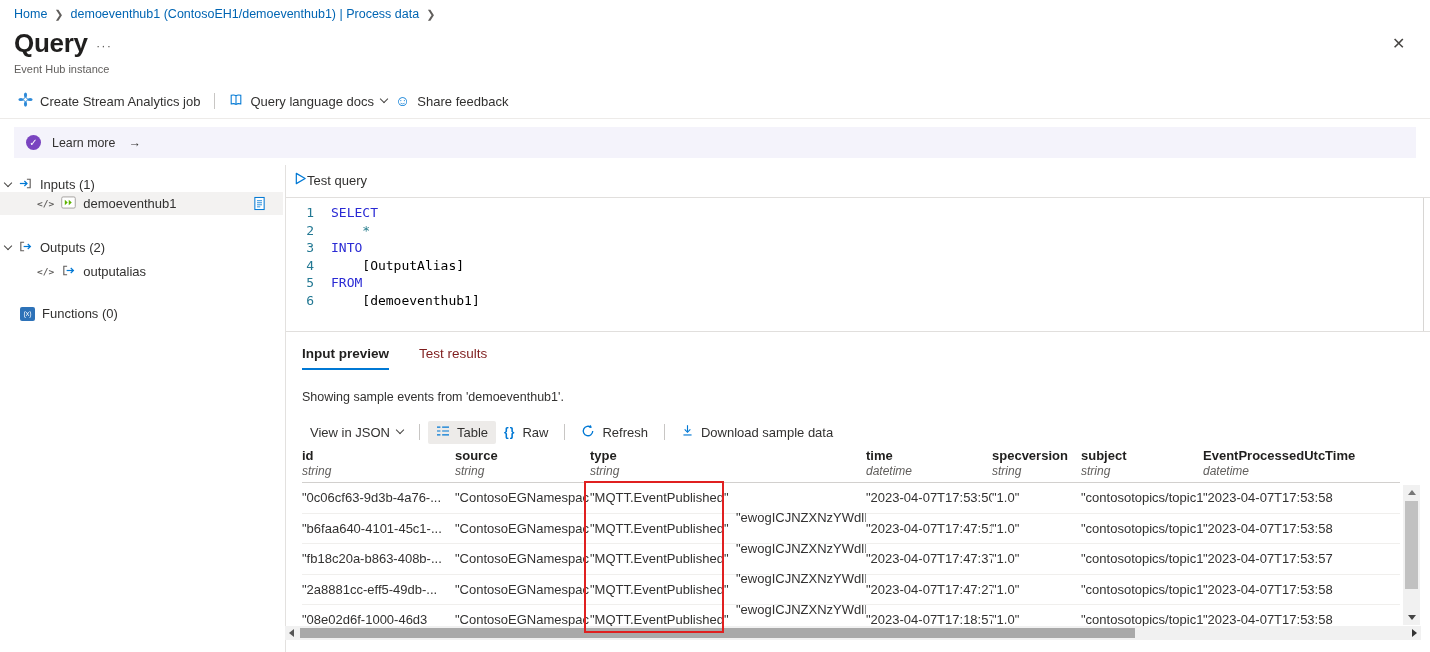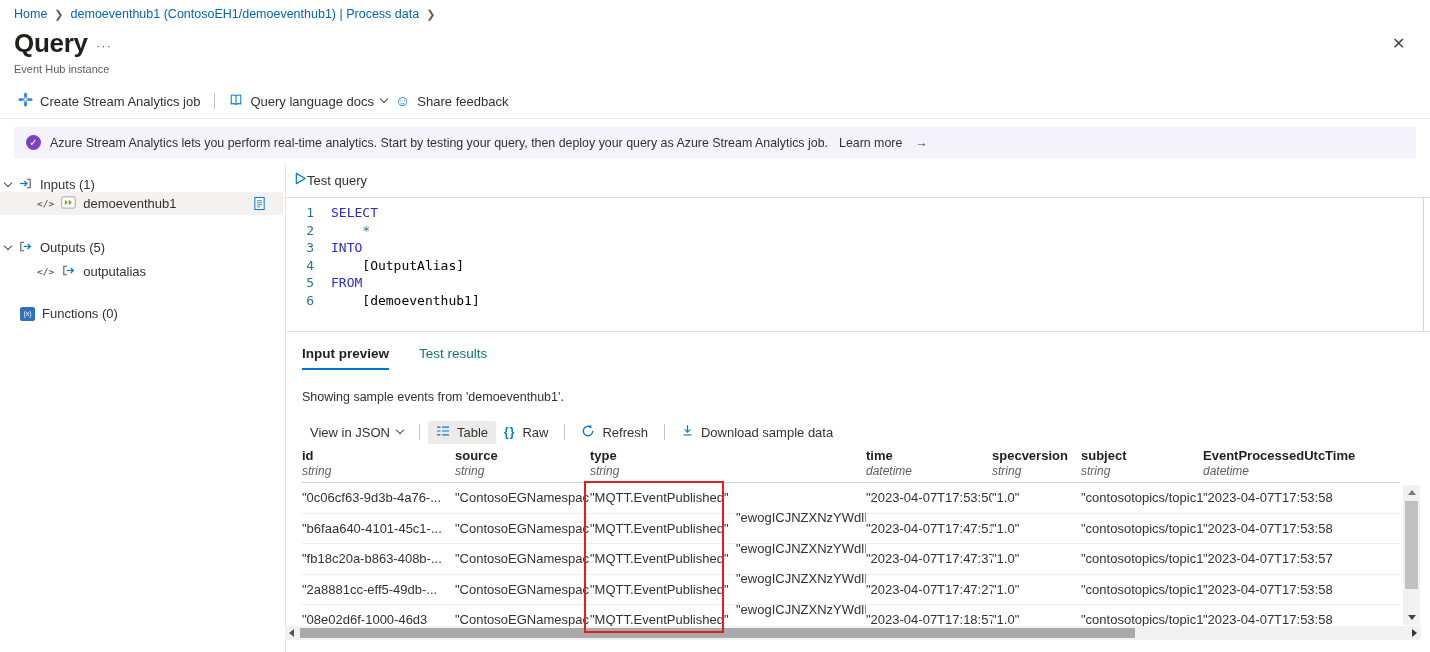--- a/index.html
+++ b/index.html
@@ -51,21 +51,21 @@
   .editor { position:absolute; left:286px; top:197px; width:1144px; height:135px; border-top:1px solid #e1dfdd; border-bottom:1px solid #e1dfdd; padding-top:6px; background:#fff; }
   .code-line { display:flex; line-height:17.6px; font-family:"DejaVu Sans Mono", monospace; font-size:13px; }
   .ln { width:28px; text-align:right; color:#237893; flex:0 0 auto; }
   .ct { margin-left:17px; white-space:pre; color:#000; }
   .ct.kw { color:#2a2ad4; font-weight:400; }
   .ct.star { color:#2a7f8e; }
   .editor-scroll-edge { position:absolute; left:1423px; top:198px; width:1px; height:133px; background:#d8d6d4; }
 
   
   .tabs { position:absolute; left:302px; top:346px; display:flex; gap:30px; font-size:13.5px; }
-  .tab { padding-bottom:7px; cursor:pointer; color:#0f766e; }
+  .tab { padding-bottom:7px; cursor:pointer; color:#7f1d1d; }
   .tab.active { font-weight:700; color:#201f1e; border-bottom:2px solid #0078d4; }
   .sample-note { position:absolute; left:302px; top:390px; font-size:12.5px; color:#323130; }
 
   .ptoolbar { position:absolute; left:302px; top:419px; height:26px; display:flex; align-items:center; font-size:13px; color:#323130; }
   .pt-item { display:flex; align-items:center; gap:7px; cursor:pointer; padding:4px 8px; }
   .pt-item.selected { background:#edebe9; border-radius:2px; }
   .pt-sep { width:1px; height:16px; background:#c8c6c4; margin:0 8px; }
   .braces { color:#0078d4; font-weight:700; font-size:12px; letter-spacing:1px; }
 
   
@@ -140,21 +140,20 @@
     <div class="cmd-item">
       <span class="smiley">☺</span>
       <span>Share feedback</span>
     </div>
   </div>
 
   <div class="divider-top"></div>
 
   <div class="banner">
     <span class="banner-badge">✓</span>
-    <span>Azure Stream Analytics lets you perform real-time analytics. Start by testing your query, then deploy your query as Azure Stream Analytics job.</span>
     <span class="banner-link">Learn more</span>
     <span class="banner-arrow">→</span>
   </div>
 
   <div class="sidebar">
     <div class="sb-row sb-h-inputs">
       <span class="chev"></span>
       <span>
         <svg width="15" height="15" viewBox="0 0 16 16">
             <path d="M9.5 3.5H13v9H9.5" fill="none" stroke="#605e5c" stroke-width="1.2"></path>
@@ -183,21 +182,21 @@
     </div>
     <div class="sb-row sb-h-outputs">
       <span class="chev"></span>
       <span>
         <svg width="15" height="15" viewBox="0 0 16 16">
             <path d="M6.5 3.5H3v9h3.5" fill="none" stroke="#605e5c" stroke-width="1.2"></path>
             <path d="M6 8h7" stroke="#0078d4" stroke-width="1.3"></path>
             <path d="M10.4 5.4L13.2 8l-2.8 2.6" fill="none" stroke="#0078d4" stroke-width="1.3"></path>
           </svg>
       </span>
-      <span>Outputs (5)</span>
+      <span>Outputs (2)</span>
     </div>
     <div class="sb-row sb-item-output">
       <span class="code-glyph">&lt;/&gt;</span>
       <span>
         <svg width="15" height="15" viewBox="0 0 16 16">
             <path d="M6.5 3.5H3v9h3.5" fill="none" stroke="#605e5c" stroke-width="1.2"></path>
             <path d="M6 8h7" stroke="#0078d4" stroke-width="1.3"></path>
             <path d="M10.4 5.4L13.2 8l-2.8 2.6" fill="none" stroke="#0078d4" stroke-width="1.3"></path>
           </svg>
       </span>

